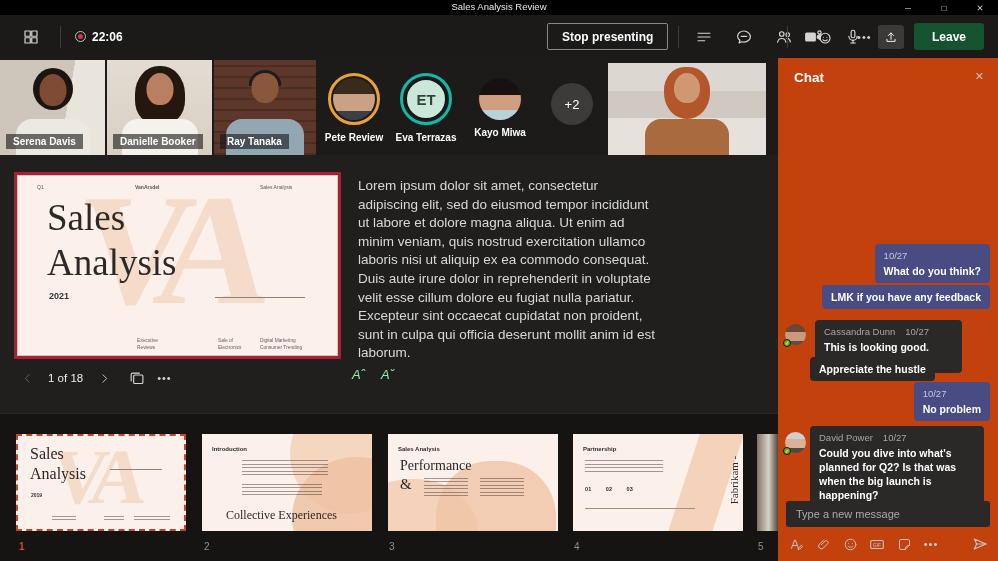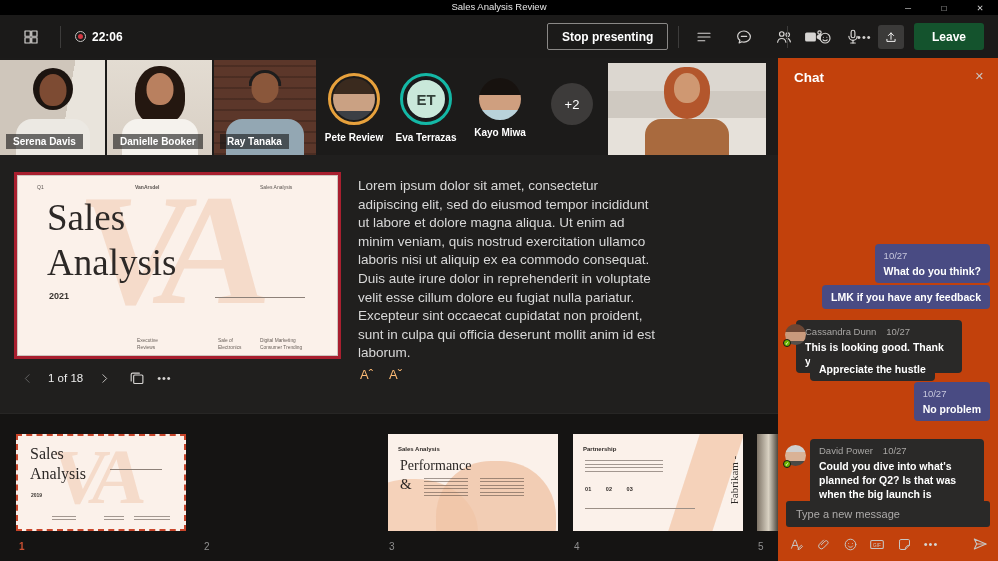--- a/index.html
+++ b/index.html
@@ -62,21 +62,21 @@
   .sl-title{position:absolute;left:30px;top:20px;font-family:"Liberation Serif",serif;font-size:37px;
        line-height:45px;color:#2c2826;}
   .sl-rule{position:absolute;left:198px;top:122px;width:90px;height:1px;background:#8d8179;}
   .sl-year{position:absolute;left:32px;top:116px;font-size:9px;font-weight:700;color:#3a3531;}
   .sl-foot{position:absolute;top:162px;font-size:4.8px;line-height:7px;color:#6b625c;}
   .lorem{position:absolute;left:358px;top:22px;width:298px;font-size:13.5px;line-height:18.6px;color:#d8d8d8;}
   .slide-nav{position:absolute;left:16px;top:212px;display:flex;align-items:center;gap:10px;color:#d6d4d2;}
   .slide-nav .pos{font-size:11.5px;color:#ececec;}
   .nav-ic{width:22px;height:22px;display:flex;align-items:center;justify-content:center;}
   .chev-disabled{color:#6a6a6a;}
-  .font-controls{position:absolute;left:360px;top:212px;display:flex;gap:16px;color:#fdba74;font-size:13px;}
+  .font-controls{position:absolute;left:352px;top:212px;display:flex;gap:16px;color:#86efac;font-size:13px;font-style:italic;}
   .font-controls span{cursor:default;}
 
   
   .thumbs{position:absolute;left:0;top:413px;width:778px;height:148px;background:#151413;
        border-top:1px solid rgba(255,255,255,.08);}
   .thumb{position:absolute;top:20px;width:170px;height:97px;background:#fbf1ea;overflow:hidden;}
   .thumb.selected{border:2px dashed #c8452a;}
   .th-num{position:absolute;top:127px;font-size:10px;color:#8f8f8f;}
   .th-num.sel{color:#c94f32;font-weight:700;}
   .th-wm{position:absolute;left:34px;top:-4px;font-family:"Liberation Serif",serif;font-size:78px;font-weight:700;
@@ -335,20 +335,28 @@
         <div>Analysis</div>
       </div>
       <div style="position:absolute;left:92px;top:33px;width:52px;height:1px;background:#8d8179;"></div>
       <div class="th-year">2019</div>
       <div class="flines" style="left:34px;top:80px;width:24px;height:7px;"></div>
       <div class="flines" style="left:86px;top:80px;width:20px;height:7px;"></div>
       <div class="flines" style="left:116px;top:80px;width:36px;height:7px;"></div>
     </div>
     <span class="th-num sel" style="left:19px;">1</span>
 
+    <div class="thumb" style="left:202px;">
+      <div class="blob" style="right:-38px;top:-40px;width:120px;height:120px;opacity:.75;"></div>
+      <div class="blob" style="right:-50px;bottom:-46px;width:130px;height:120px;background:#edbfa0;opacity:.8;"></div>
+      <div class="th-head">Introduction</div>
+      <div class="flines" style="left:40px;top:26px;width:86px;height:18px;"></div>
+      <div class="flines" style="left:40px;top:50px;width:80px;height:11px;"></div>
+      <div class="th-caption">Collective Experiences</div>
+    </div>
     <span class="th-num" style="left:204px;">2</span>
 
     <div class="thumb" style="left:388px;">
       <div class="blob" style="left:-40px;bottom:-58px;width:130px;height:110px;border-radius:48%;opacity:.85;"></div>
       <div class="blob" style="left:48px;bottom:-50px;width:120px;height:120px;border-radius:46%;background:#f0c4a6;opacity:.8;"></div>
       <div class="th-head">Sales Analysis</div>
       <div style="position:absolute;left:12px;top:24px;font-family:'Liberation Serif',serif;font-size:14px;color:#2c2826;">Performance</div>
       <div style="position:absolute;left:12px;top:42px;font-family:'Liberation Serif',serif;font-size:15px;color:#2c2826;">&amp;</div>
       <div class="flines" style="left:36px;top:44px;width:44px;height:18px;"></div>
       <div class="flines" style="left:92px;top:44px;width:44px;height:18px;"></div>
@@ -388,42 +396,42 @@
     <div class="msg" style="top:227px;right:8px;text-align:right;">
       <div class="bubble self-b" style="display:inline-block;text-align:left;">
         <div>LMK if you have any feedback</div>
       </div>
     </div>
 
     <div class="msg" style="top:262px;left:7px;right:36px;">
       <span class="msg-avatar" style="top:4px;background:linear-gradient(180deg,#6b4634 0 40%,#c99a7c 40% 80%,#57504a 80%);">
         <span class="status-dot">✓</span>
       </span>
-      <div class="bubble other-b" style="margin-left:11px;display:inline-block;">
+      <div class="bubble other-b" style="margin-left:30px;display:inline-block;">
         <div class="b-meta">
           <span>Cassandra Dunn</span><span class="b-when">10/27</span>
         </div>
         <div>This is looking good. Thank you!</div>
       </div>
     </div>
 
     <div class="msg" style="top:299px;left:32px;">
       <div class="bubble other-b" style="display:inline-block;">
         <div>Appreciate the hustle</div>
       </div>
     </div>
 
     <div class="msg" style="top:324px;right:8px;text-align:right;">
       <div class="bubble self-b" style="display:inline-block;text-align:left;">
         <div class="b-time">10/27</div>
         <div>No problem</div>
       </div>
     </div>
 
-    <div class="msg" style="top:368px;left:7px;right:14px;margin-top:13px;">
+    <div class="msg" style="top:368px;left:7px;right:14px;">
       <span class="msg-avatar" style="top:6px;background:linear-gradient(180deg,#cfcfcf 0 35%,#d9b296 35% 78%,#4a4a46 78%);">
         <span class="status-dot">✓</span>
       </span>
       <div class="bubble other-b" style="margin-left:25px;display:inline-block;max-width:180px;">
         <div class="b-meta">
           <span>David Power</span><span class="b-when">10/27</span>
         </div>
         <div>Could you dive into what's planned for Q2? Is that was when the big launch is happening?</div>
       </div>
     </div>

